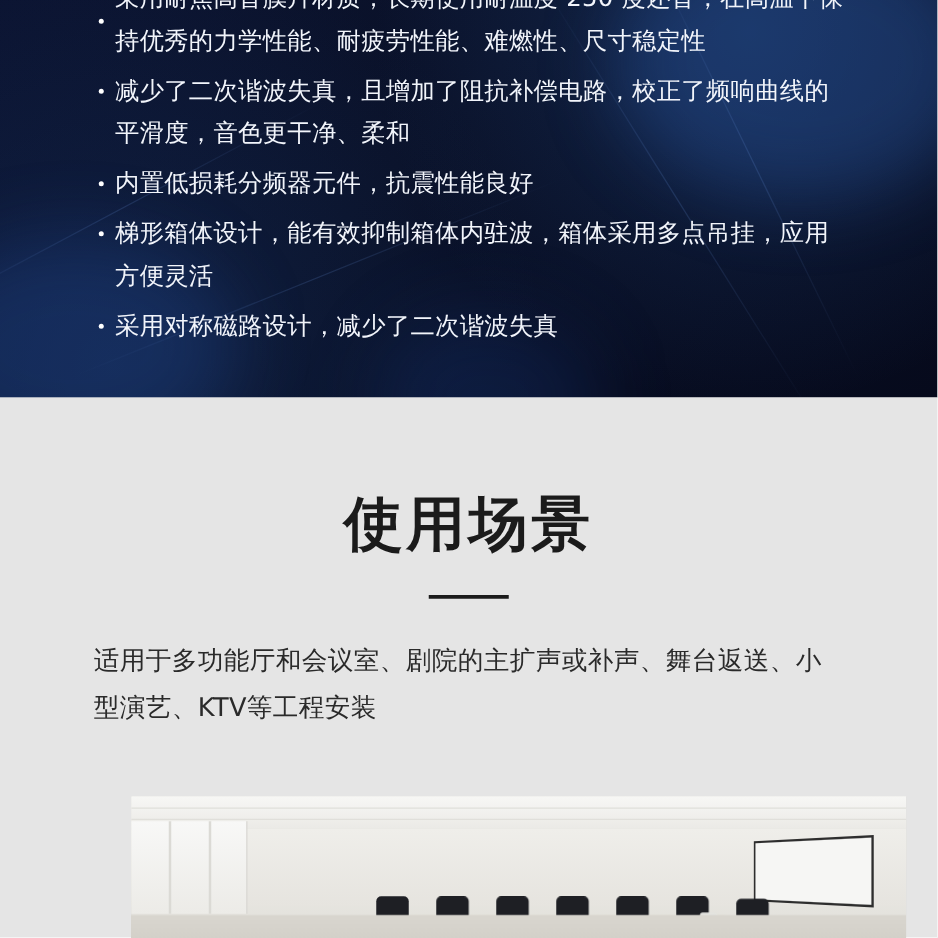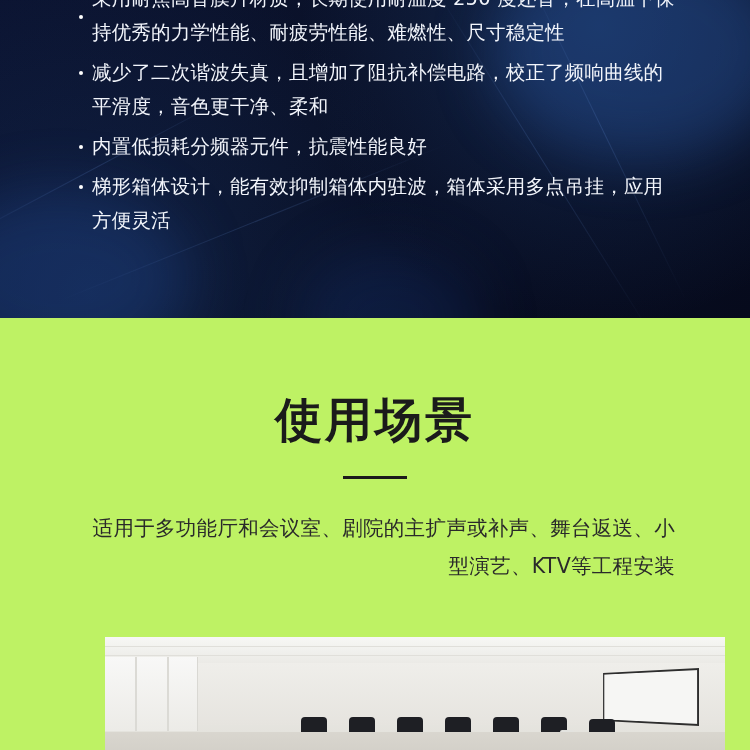--- a/index.html
+++ b/index.html
@@ -81,21 +81,21 @@
   }
   .bullet.clipped::before { top: 33px; }
 
   
   .light-section {
     position: absolute;
     left: 0;
     top: 318px;
     width: 750px;
     height: 432px;
-    background: #bef264;
+    background: #e5e5e5;
   }
   .section-title {
     text-align: center;
     font-size: 47px;
     line-height: 60px;
     color: #1b1b1b;
     font-weight: 700;
     letter-spacing: 3px;
     margin: 0;
     padding-top: 72px;
@@ -103,21 +103,21 @@
   }
   .divider {
     width: 64px;
     height: 3px;
     background: #1b1b1b;
     margin: 26px auto 0 auto;
   }
   .section-desc {
     margin: 30px auto 0 auto;
     width: 600px;
-    text-align: right;
+    text-align: left;
     font-size: 20.5px;
     line-height: 38px;
     color: #2a2a2a;
     letter-spacing: 0.3px;
     font-family: "DejaVu Sans", "Liberation Sans", sans-serif;
   }
 
   
   .photo {
     position: absolute;
@@ -233,20 +233,21 @@
     <div class="streak" style="left:430px; top:-20px; width:420px; transform: rotate(58deg);"></div>
     <div class="streak" style="left:520px; top:-40px; width:380px; transform: rotate(64deg);"></div>
     <div class="streak" style="left:-60px; top:250px; width:360px; transform: rotate(-28deg);"></div>
     <div class="streak" style="left:60px; top:300px; width:420px; transform: rotate(-22deg);"></div>
 
     <div class="bullets">
       <p class="bullet clipped">采用耐焦高音膜片材质，长期使用耐温度 250 度还音，在高温下保持优秀的力学性能、耐疲劳性能、难燃性、尺寸稳定性</p>
       <p class="bullet">减少了二次谐波失真，且增加了阻抗补偿电路，校正了频响曲线的平滑度，音色更干净、柔和</p>
       <p class="bullet">内置低损耗分频器元件，抗震性能良好</p>
       <p class="bullet">梯形箱体设计，能有效抑制箱体内驻波，箱体采用多点吊挂，应用方便灵活</p>
+      <p class="bullet">采用对称磁路设计，减少了二次谐波失真</p>
     </div>
   </section>
 
   <section class="light-section">
     <h2 class="section-title">使用场景</h2>
     <div class="divider"></div>
     <p class="section-desc">适用于多功能厅和会议室、剧院的主扩声或补声、舞台返送、小型演艺、KTV等工程安装</p>
   </section>
 
   <figure class="photo">

